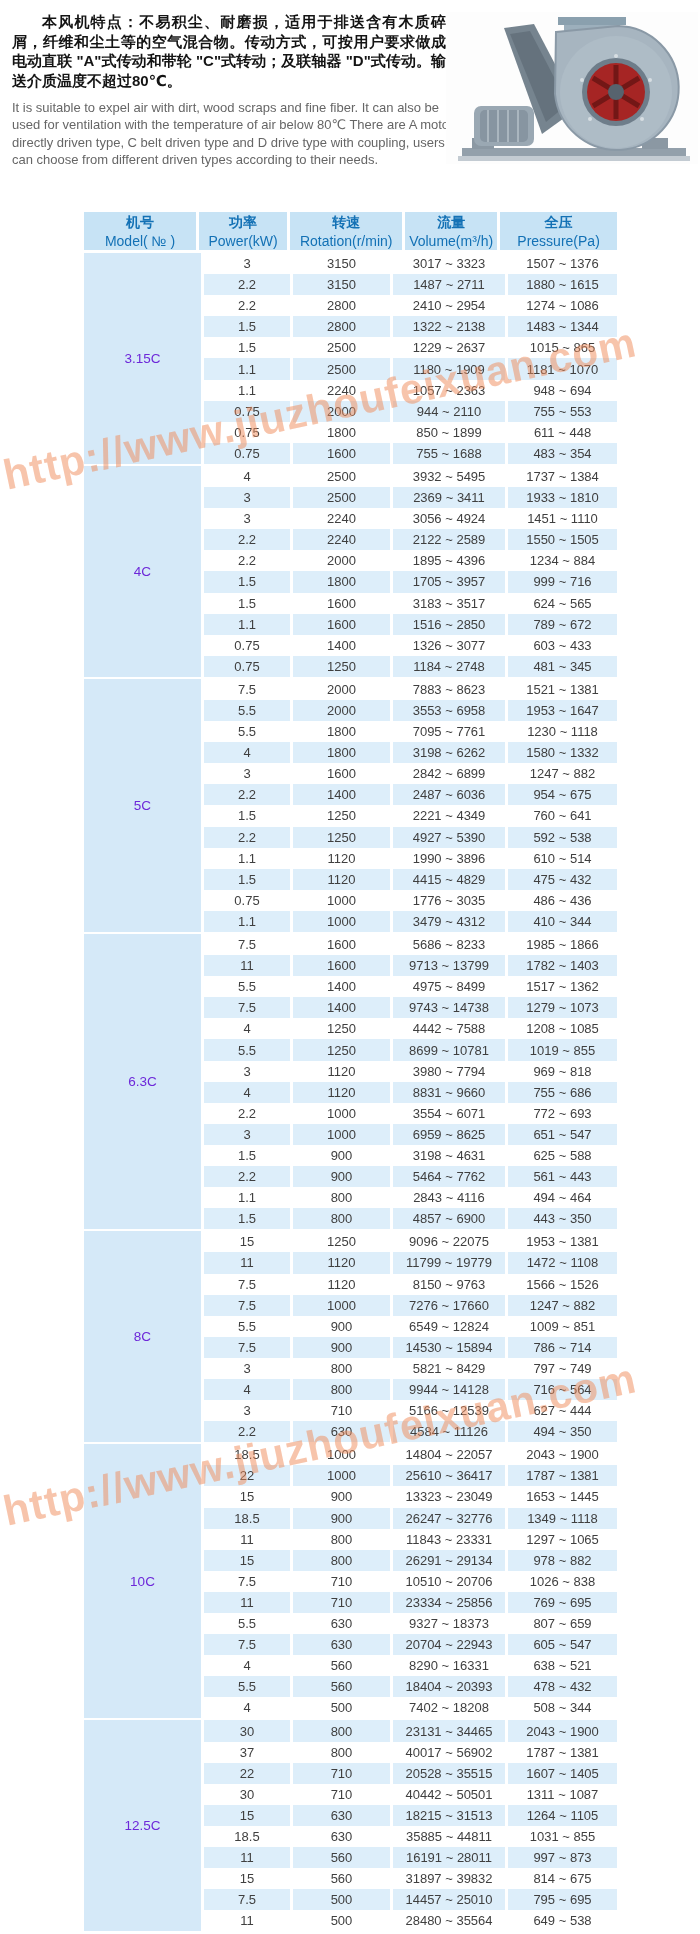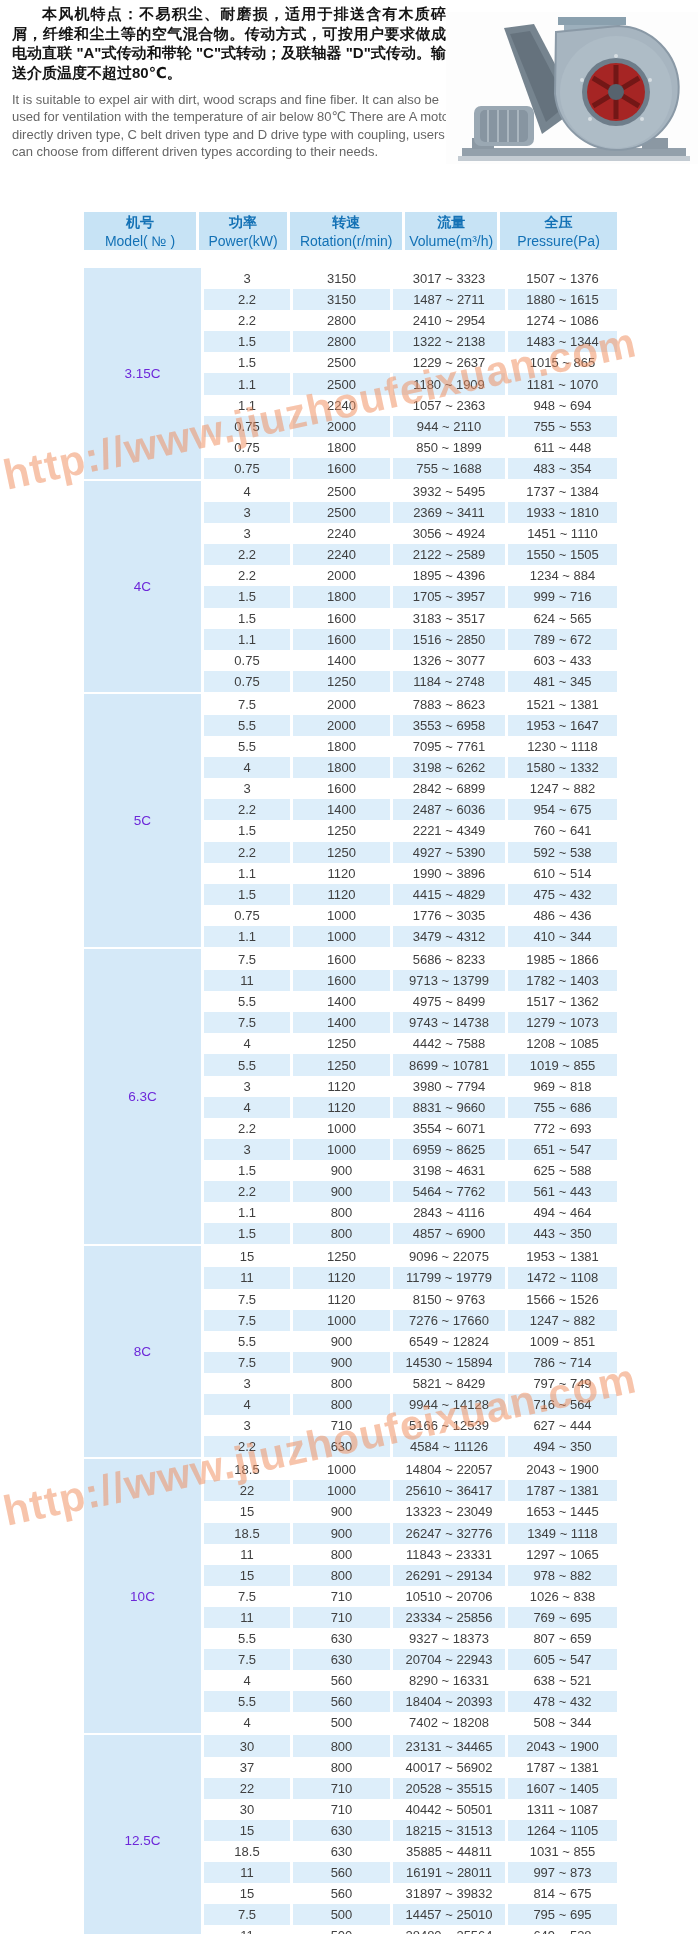--- a/index.html
+++ b/index.html
@@ -10,35 +10,35 @@
     --cell-text:#3f3f3f;
     --watermark:#f08b5a;
   }
   *{margin:0;padding:0}
   html,body{background:#fff}
   .page{
     position:relative;width:700px;height:1934px;background:#fff;overflow:hidden;
     font-family:"Liberation Sans","DejaVu Sans",sans-serif;
   }
   
-  .intro{position:absolute;left:12px;top:4px;width:676px}
+  .intro{position:absolute;left:12px;top:12px;width:676px}
   .cn{width:434px;font-size:15px;font-weight:bold;color:#141414;line-height:19.5px;text-align:justify;text-indent:2em}
   .en{width:452px;font-size:13px;color:#666;line-height:17.4px;margin-top:9px}
   .fan{position:absolute;right:2px;top:12px;width:252px;height:152px}
   
   .wm{
     position:absolute;font-size:42px;font-weight:bold;color:var(--watermark);
     white-space:nowrap;transform:rotate(-12deg);transform-origin:left center;
     pointer-events:none;letter-spacing:1px;opacity:.5;z-index:5;
   }
   .wm1{left:4px;top:452px}
   .wm2{left:4px;top:1488px}
   
   .table-wrap{position:absolute;left:84px;top:212px;width:533px;z-index:2}
-  .thead{display:flex;height:38px;margin-bottom:18px}
+  .thead{display:flex;height:38px;margin-bottom:3px}
   .th{
     box-sizing:border-box;background:var(--header-bg);border-right:3px solid #fff;
     display:flex;flex-direction:column;align-items:center;justify-content:center;gap:1px;
   }
   .th:last-child{border-right:none}
   .th .cnl{font-size:14px;font-weight:bold;color:var(--header-text)}
   .th .enl{font-size:14px;color:var(--header-text)}
   .w0{width:120px}.w1{width:95px}.w2{width:120px}.w3{width:99px}.w4{width:122px}
   .group{display:flex;margin-bottom:2px}
   .group:last-child{margin-bottom:0}

